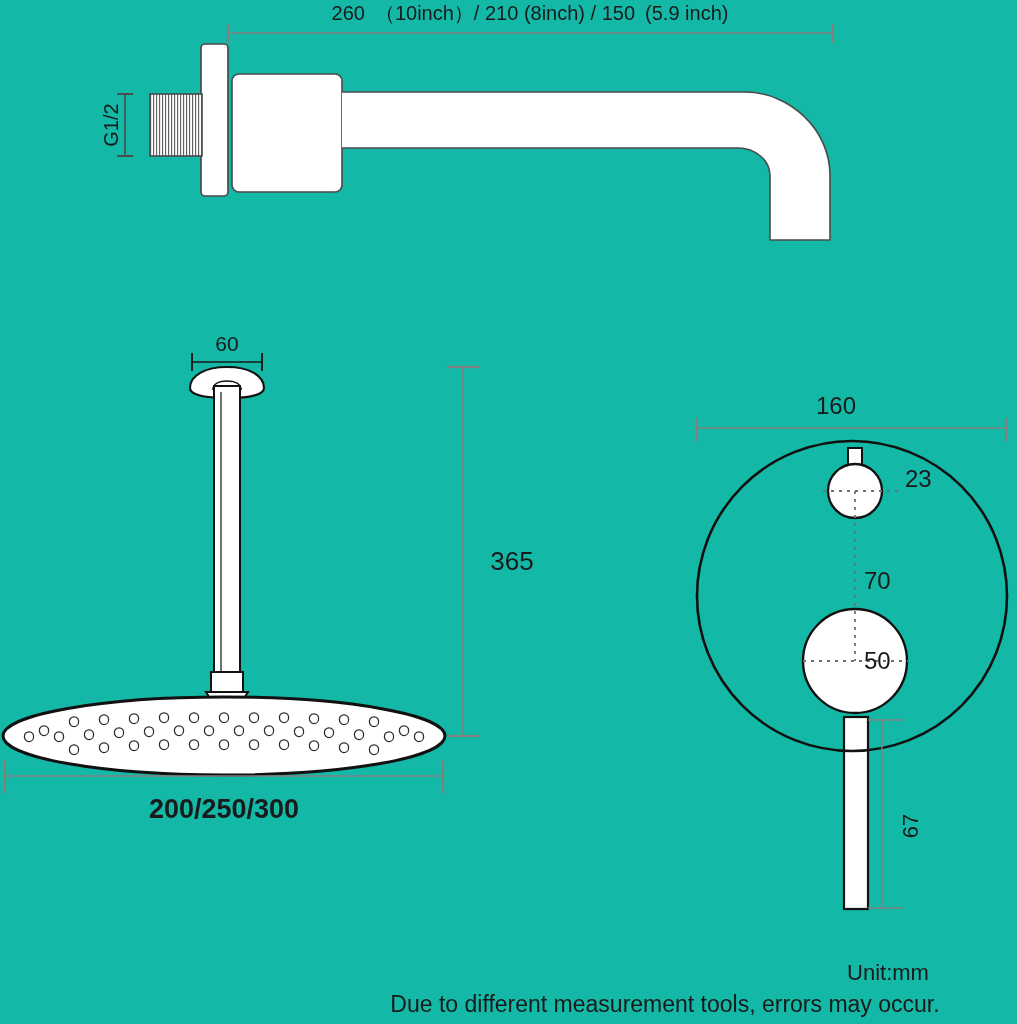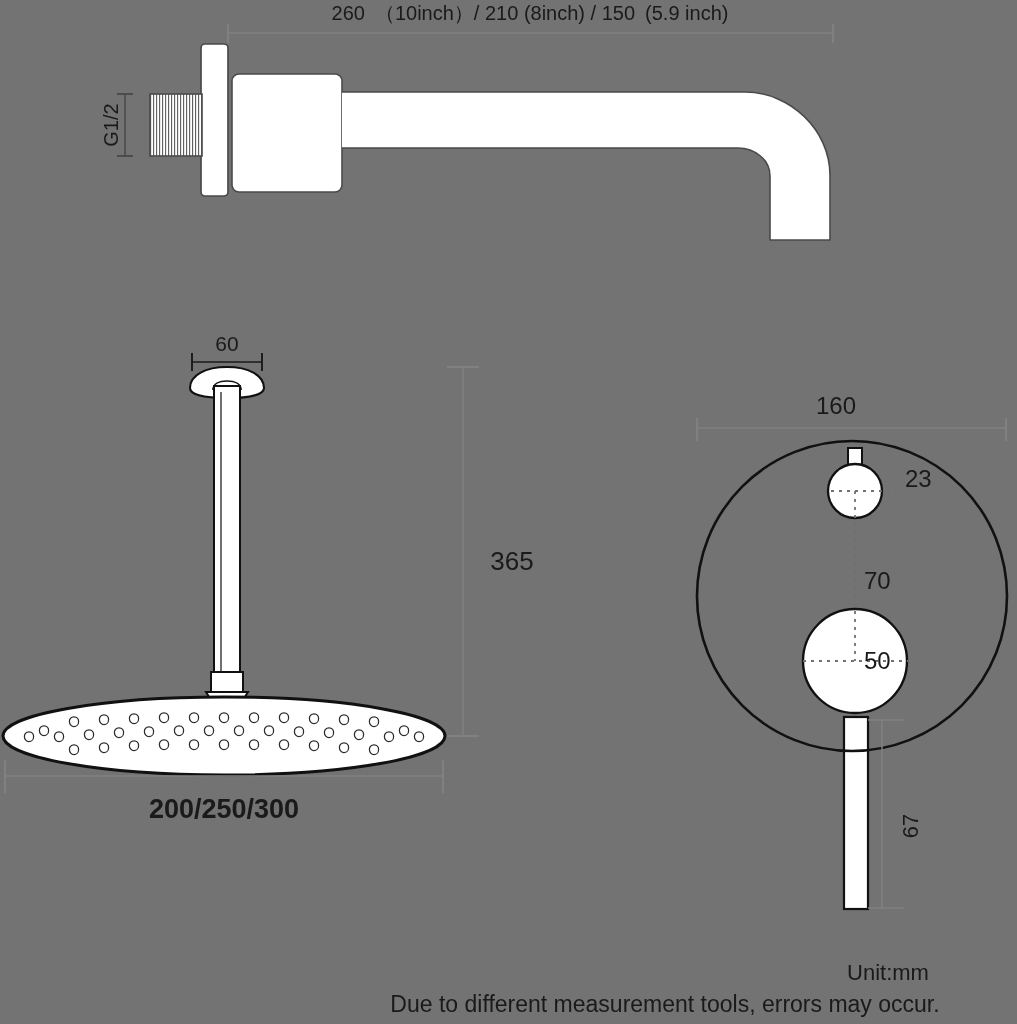--- a/index.html
+++ b/index.html
@@ -8,21 +8,21 @@
     background: #ffffff;
   }
   body {
     font-family: "Liberation Sans", sans-serif;
     color: #1a1a1a;
   }
   #sheet {
     position: relative;
     width: 1017px;
     height: 1024px;
-    background: #737373;
+    background: #14b8a6;
     overflow: hidden;
   }
   #drawing {
     position: absolute;
     top: 0;
     left: 0;
   }
   .dimtext {
     font-family: "Liberation Sans", sans-serif;
     fill: #1a1a1a;

